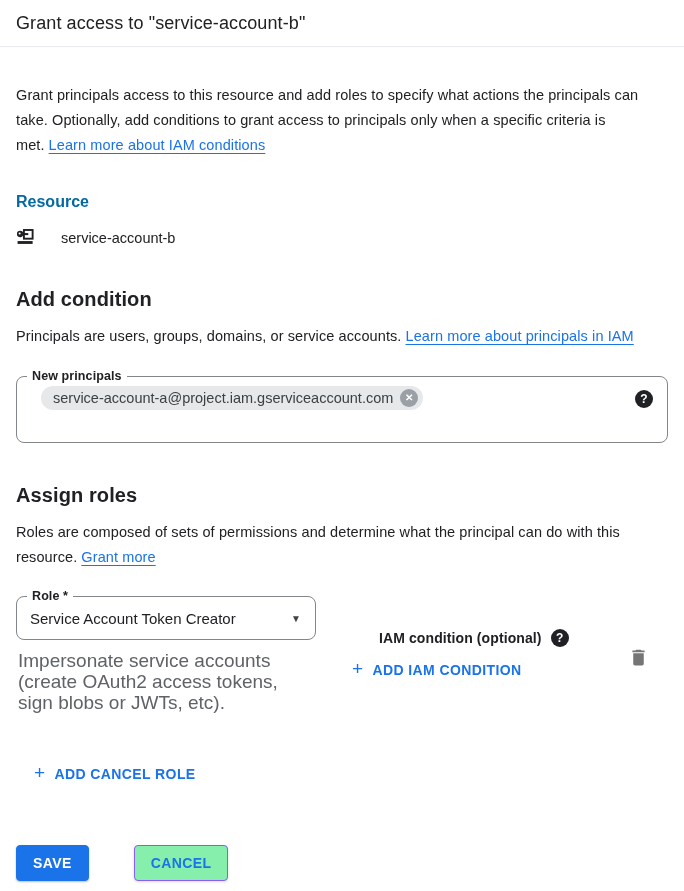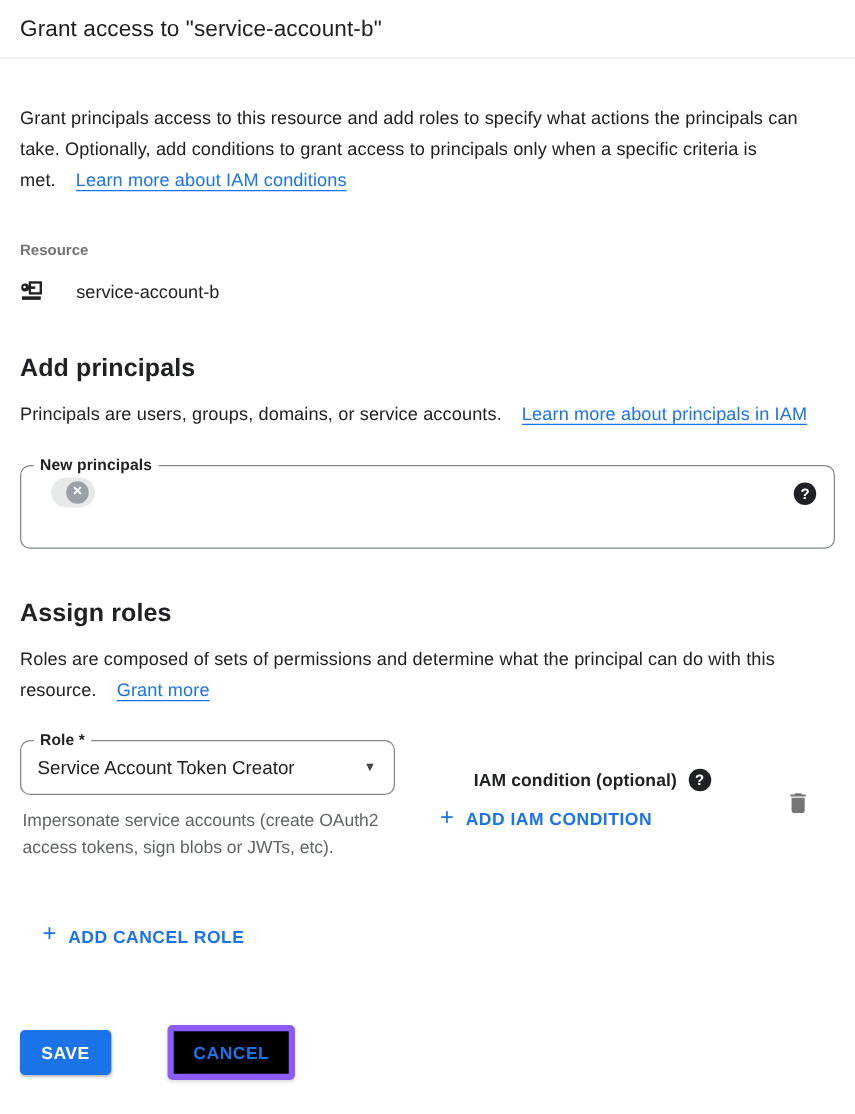--- a/index.html
+++ b/index.html
@@ -22,23 +22,23 @@
 
   p.body-text {
     font-size: 14.5px; line-height: 25px; color: #202124; letter-spacing: .1px;
   }
   .intro { margin-top: 36px; }
 
   a.link, .link {
     color: #1a73e8; text-decoration: underline; cursor: pointer;
     text-underline-offset: 3px;
   }
-  .link-spaced { margin-left: 16px; }
-
-  .section-heading-sm { font-size: 12px; font-weight: 700; margin-top: 35px; color: #737373; }
+  .link-spaced { margin-left: 4px; }
+
+  .section-heading-sm { font-size: 16px; font-weight: 700; margin-top: 35px; color: #0369a1; }
   .section-heading { font-size: 20px; font-weight: 700; margin-top: 41px; color: #202124; letter-spacing: .1px; }
 
   .resource-row { display: flex; align-items: center; gap: 26px; margin-top: 17px; font-size: 14.5px; }
   .resource-row svg { flex: 0 0 auto; }
 
   .after-heading { margin-top: 13px; }
 
   
   .outlined-field {
     position: relative;
@@ -81,21 +81,21 @@
 
   .role-row { display: flex; align-items: center; margin-top: 26px; }
   .role-col { width: 300px; flex: 0 0 auto; }
   .role-select {
     height: 44px; display: flex; align-items: center; justify-content: space-between;
     padding: 0 14px 0 13px; cursor: pointer;
   }
   .role-value { font-size: 15px; color: #202124; }
   .dropdown-arrow { font-size: 10px; color: #404347; margin-left: 10px; }
   .role-help {
-    margin: 10px 0 0 2px; font-size: 14px; line-height: 21px; color: #5f6368;
+    margin: 10px 0 0 2px; font-size: 19px; line-height: 21px; color: #5f6368;
     max-width: 290px;
   }
 
   .cond-col { margin-left: 22px; flex: 1 1 auto; padding-top: 5px; }
   .cond-label-row { display: flex; align-items: center; gap: 9px; }
   .cond-label { font-size: 14px; font-weight: 700; color: #202124; letter-spacing: .1px; margin-left: 41px; }
 
   .text-btn {
     display: inline-flex; align-items: center; gap: 9px;
     background: none; border: none; cursor: pointer;
@@ -116,21 +116,21 @@
   .btn {
     font-family: "Liberation Sans", sans-serif;
     font-size: 14px; font-weight: 700; letter-spacing: .4px;
     border-radius: 4px; padding: 9px 16px; cursor: pointer;
   }
   .btn-primary {
     background: #1a73e8; color: #fff; border: 1px solid #1a73e8;
     box-shadow: 0 1px 2px rgba(60,64,67,.35);
   }
   .btn-secondary {
-    background: #000000; color: #1a73e8; border: 5px solid #8b5cf6;
+    background: #86efac; color: #1a73e8; border: 1px solid #8b5cf6;
     margin-left: 17px;
     box-shadow: 0 1px 3px rgba(60,64,67,.18);
   }
 </style>
 </head>
 <body>
 
 <div class="dialog">
 
   <div class="dialog-header">
@@ -149,27 +149,28 @@
           <rect x="10" y="2.5" width="11" height="11" fill="none" stroke="#202124" stroke-width="2.4"></rect>
           <circle cx="5.2" cy="7.6" r="4" fill="#202124"></circle>
           <circle cx="4.6" cy="7" r="1.3" fill="#ffffff"></circle>
           <rect x="8" y="6.4" width="7.5" height="2.6" fill="#202124"></rect>
           <rect x="2" y="16.5" width="19" height="3.6" fill="#202124"></rect>
         </svg>
       </span>
       <span>service-account-b</span>
     </div>
 
-    <div class="section-heading">Add principals</div>
+    <div class="section-heading">Add condition</div>
 
     <p class="body-text after-heading"><span>Principals are users, groups, domains, or service accounts.</span><a class="link link-spaced">Learn more about principals in IAM</a></p>
 
     <div class="outlined-field principals-field">
       <span class="field-label">New principals</span>
       <span class="chip">
+        <span>service-account-a@project.iam.gserviceaccount.com</span>
         <button class="chip-close">
             <span>✕</span>
           </button>
       </span>
       <span class="help-circle field-help">
           <span>?</span>
         </span>
     </div>
 
     <div class="section-heading">Assign roles</div>

